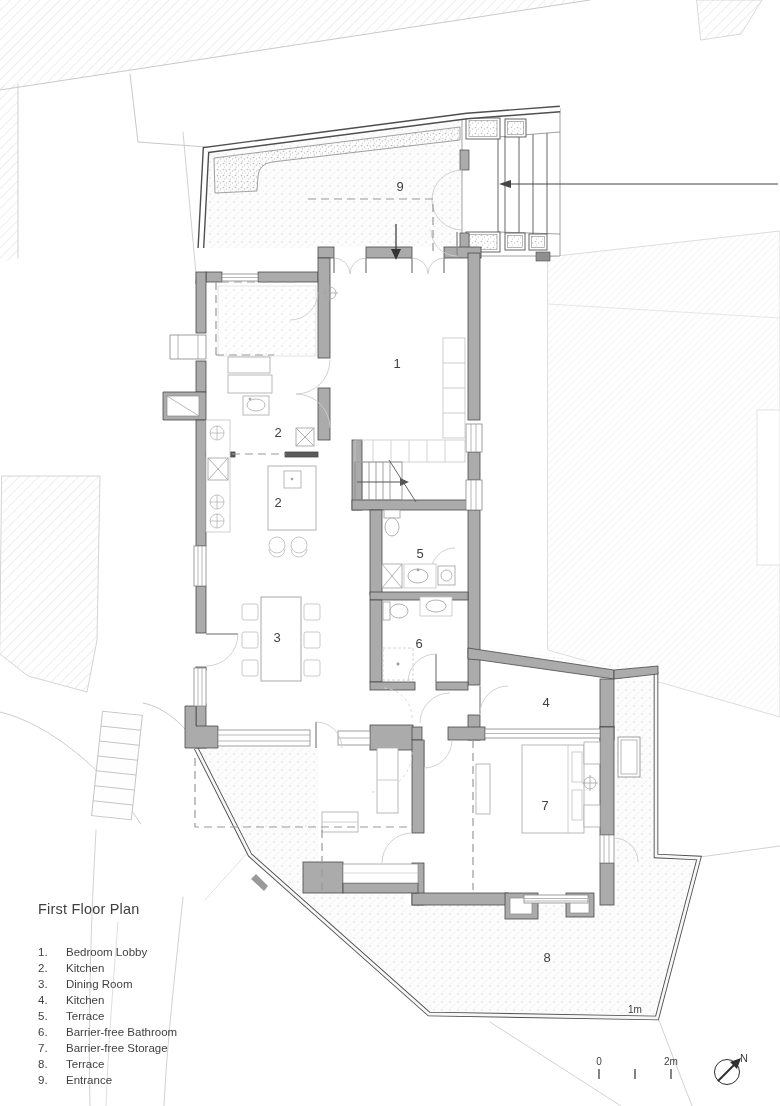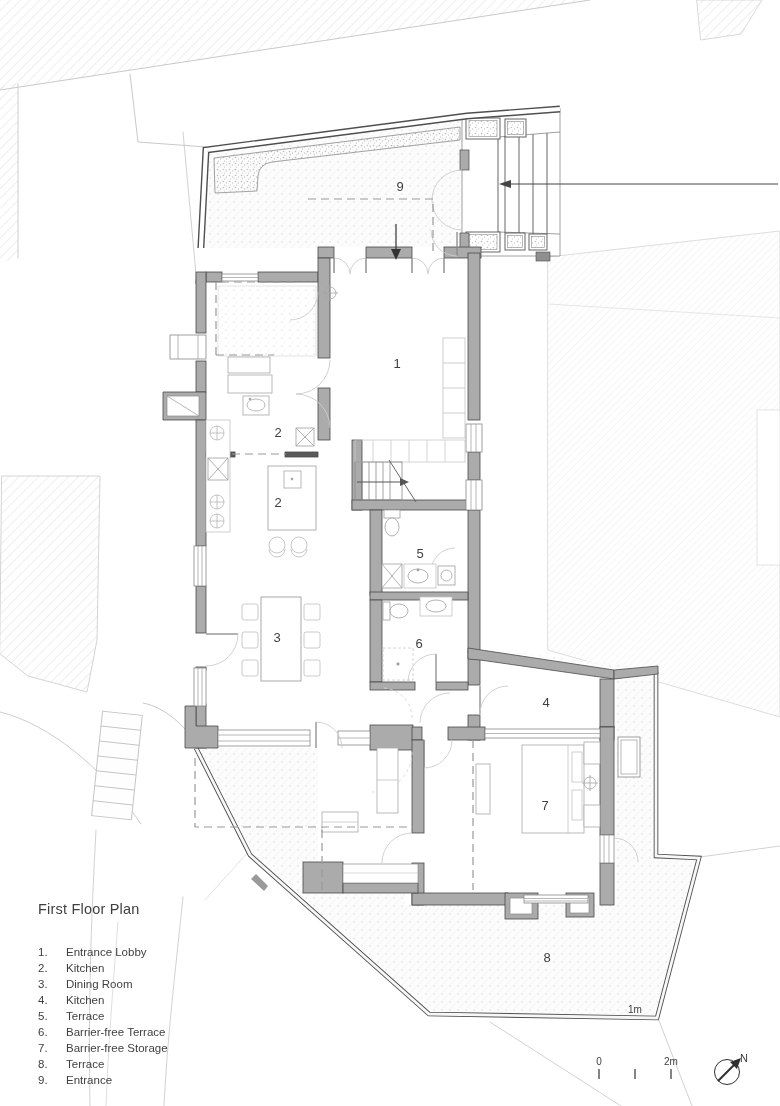--- a/index.html
+++ b/index.html
@@ -453,41 +453,41 @@
     <line x1="718" y1="1081" x2="735" y2="1064" stroke-width="2"></line>
     <polygon points="741,1058 730,1062 737,1069" fill="#2f2f2f" stroke="none"></polygon>
   </g>
 </svg>
 
 <div class="txt plan-title" style="left:38px;top:901px;">First Floor Plan</div>
 
 <div class="legend">
   <div class="legend-row">
         <span class="legend-num">1.</span>
-        <span>Entrance Lobby</span>
+        <span>Bedroom Lobby</span>
       </div>
   <div class="legend-row">
         <span class="legend-num">2.</span>
         <span>Kitchen</span>
       </div>
   <div class="legend-row">
         <span class="legend-num">3.</span>
         <span>Dining Room</span>
       </div>
   <div class="legend-row">
         <span class="legend-num">4.</span>
         <span>Kitchen</span>
       </div>
   <div class="legend-row">
         <span class="legend-num">5.</span>
         <span>Terrace</span>
       </div>
   <div class="legend-row">
         <span class="legend-num">6.</span>
-        <span>Barrier-free Terrace</span>
+        <span>Barrier-free Bathroom</span>
       </div>
   <div class="legend-row">
         <span class="legend-num">7.</span>
         <span>Barrier-free Storage</span>
       </div>
   <div class="legend-row">
         <span class="legend-num">8.</span>
         <span>Terrace</span>
       </div>
   <div class="legend-row">

